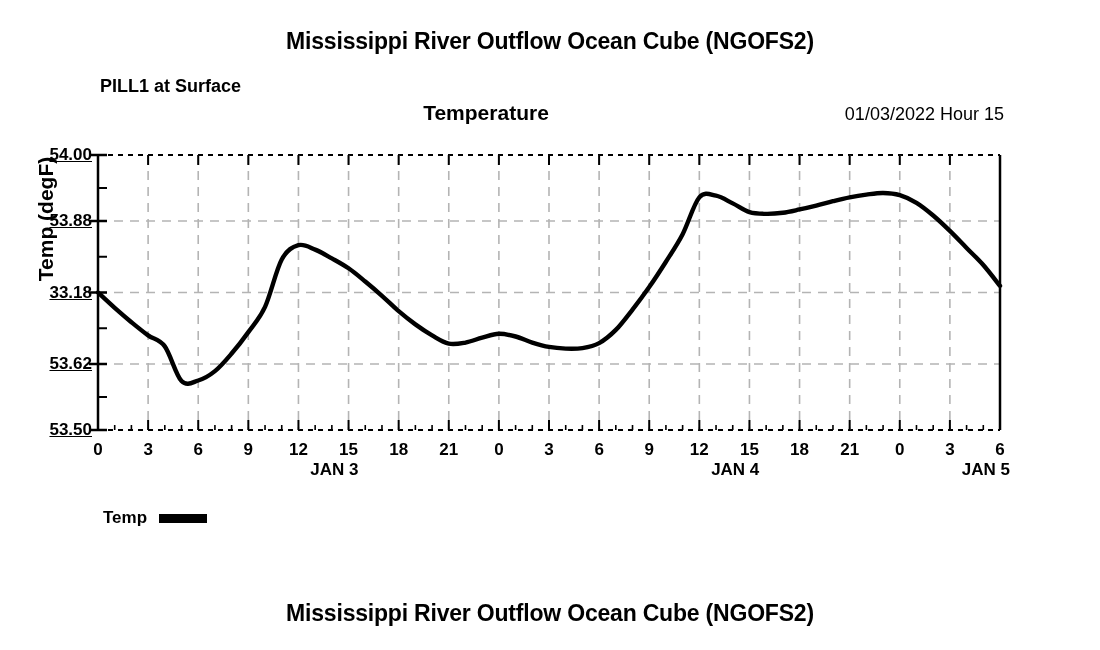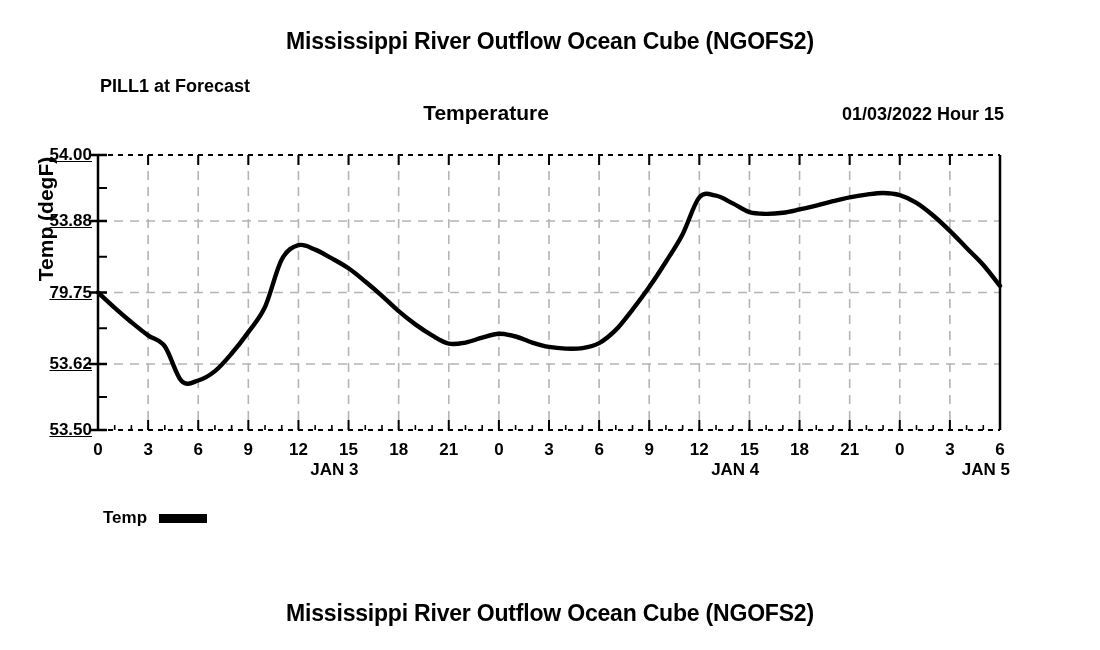--- a/index.html
+++ b/index.html
@@ -64,21 +64,21 @@
     width: 972px;
     text-align: center;
     font-size: 21px;
     font-weight: bold;
   }
   .hdr-datetime {
     position: absolute;
     right: 96px;
     top: 104px;
     font-size: 18px;
-    font-weight: bold;
+    font-weight: normal;
     white-space: pre;
   }
   .plot-svg {
     position: absolute;
     left: 0;
     top: 0;
   }
   .ylab-text {
     position: absolute;
     left: -44px;
@@ -141,21 +141,21 @@
     background: #000000;
   }
 </style>
 </head>
 <body>
 
 <div class="page">
 
   <div class="main-title">Mississippi River Outflow Ocean Cube (NGOFS2)</div>
 
-  <div class="hdr-station">PILL1 at Forecast</div>
+  <div class="hdr-station">PILL1 at Surface</div>
   <div class="hdr-variable">Temperature</div>
   <div class="hdr-datetime">01/03/2022 Hour 15</div>
 
   <svg class="plot-svg" width="1100" height="650">
     <g id="grid-layer">
         <line x1="98" y1="155" x2="1000" y2="155" stroke="#000" stroke-width="2" stroke-dasharray="5,5"></line>
         <line x1="98" y1="220.99999999999858" x2="1000" y2="220.99999999999858" stroke="#b4b4b4" stroke-width="1.6" stroke-dasharray="9,7"></line>
         <line x1="98" y1="292.5" x2="1000" y2="292.5" stroke="#b4b4b4" stroke-width="1.6" stroke-dasharray="9,7"></line>
         <line x1="98" y1="364.0000000000014" x2="1000" y2="364.0000000000014" stroke="#b4b4b4" stroke-width="1.6" stroke-dasharray="9,7"></line>
         <line x1="98" y1="430" x2="1000" y2="430" stroke="#000" stroke-width="2" stroke-dasharray="5,5"></line>
@@ -269,21 +269,21 @@
       <line x1="98" y1="155" x2="98" y2="430" stroke="#000" stroke-width="2.5"></line>
       <line x1="1000" y1="155" x2="1000" y2="430" stroke="#000" stroke-width="2.5"></line>
     </g>
   </svg>
 
   <div class="ylab-text">Temp (degF)</div>
 
   <div id="ytick-labels">
       <div class="ytick-label" style="left: 30px; top: 145px;">54.00</div>
       <div class="ytick-label" style="left: 30px; top: 211px;">53.88</div>
-      <div class="ytick-label" style="left: 30px; top: 282.5px;">79.75</div>
+      <div class="ytick-label" style="left: 30px; top: 282.5px;">33.18</div>
       <div class="ytick-label" style="left: 30px; top: 354px;">53.62</div>
       <div class="ytick-label" style="left: 30px; top: 420px;">53.50</div>
     </div>
   <div id="xtick-labels">
       <div class="xtick-label" style="left: 78px;">0</div>
       <div class="xtick-label" style="left: 128.111px;">3</div>
       <div class="xtick-label" style="left: 178.222px;">6</div>
       <div class="xtick-label" style="left: 228.333px;">9</div>
       <div class="xtick-label" style="left: 278.444px;">12</div>
       <div class="xtick-label" style="left: 328.556px;">15</div>

